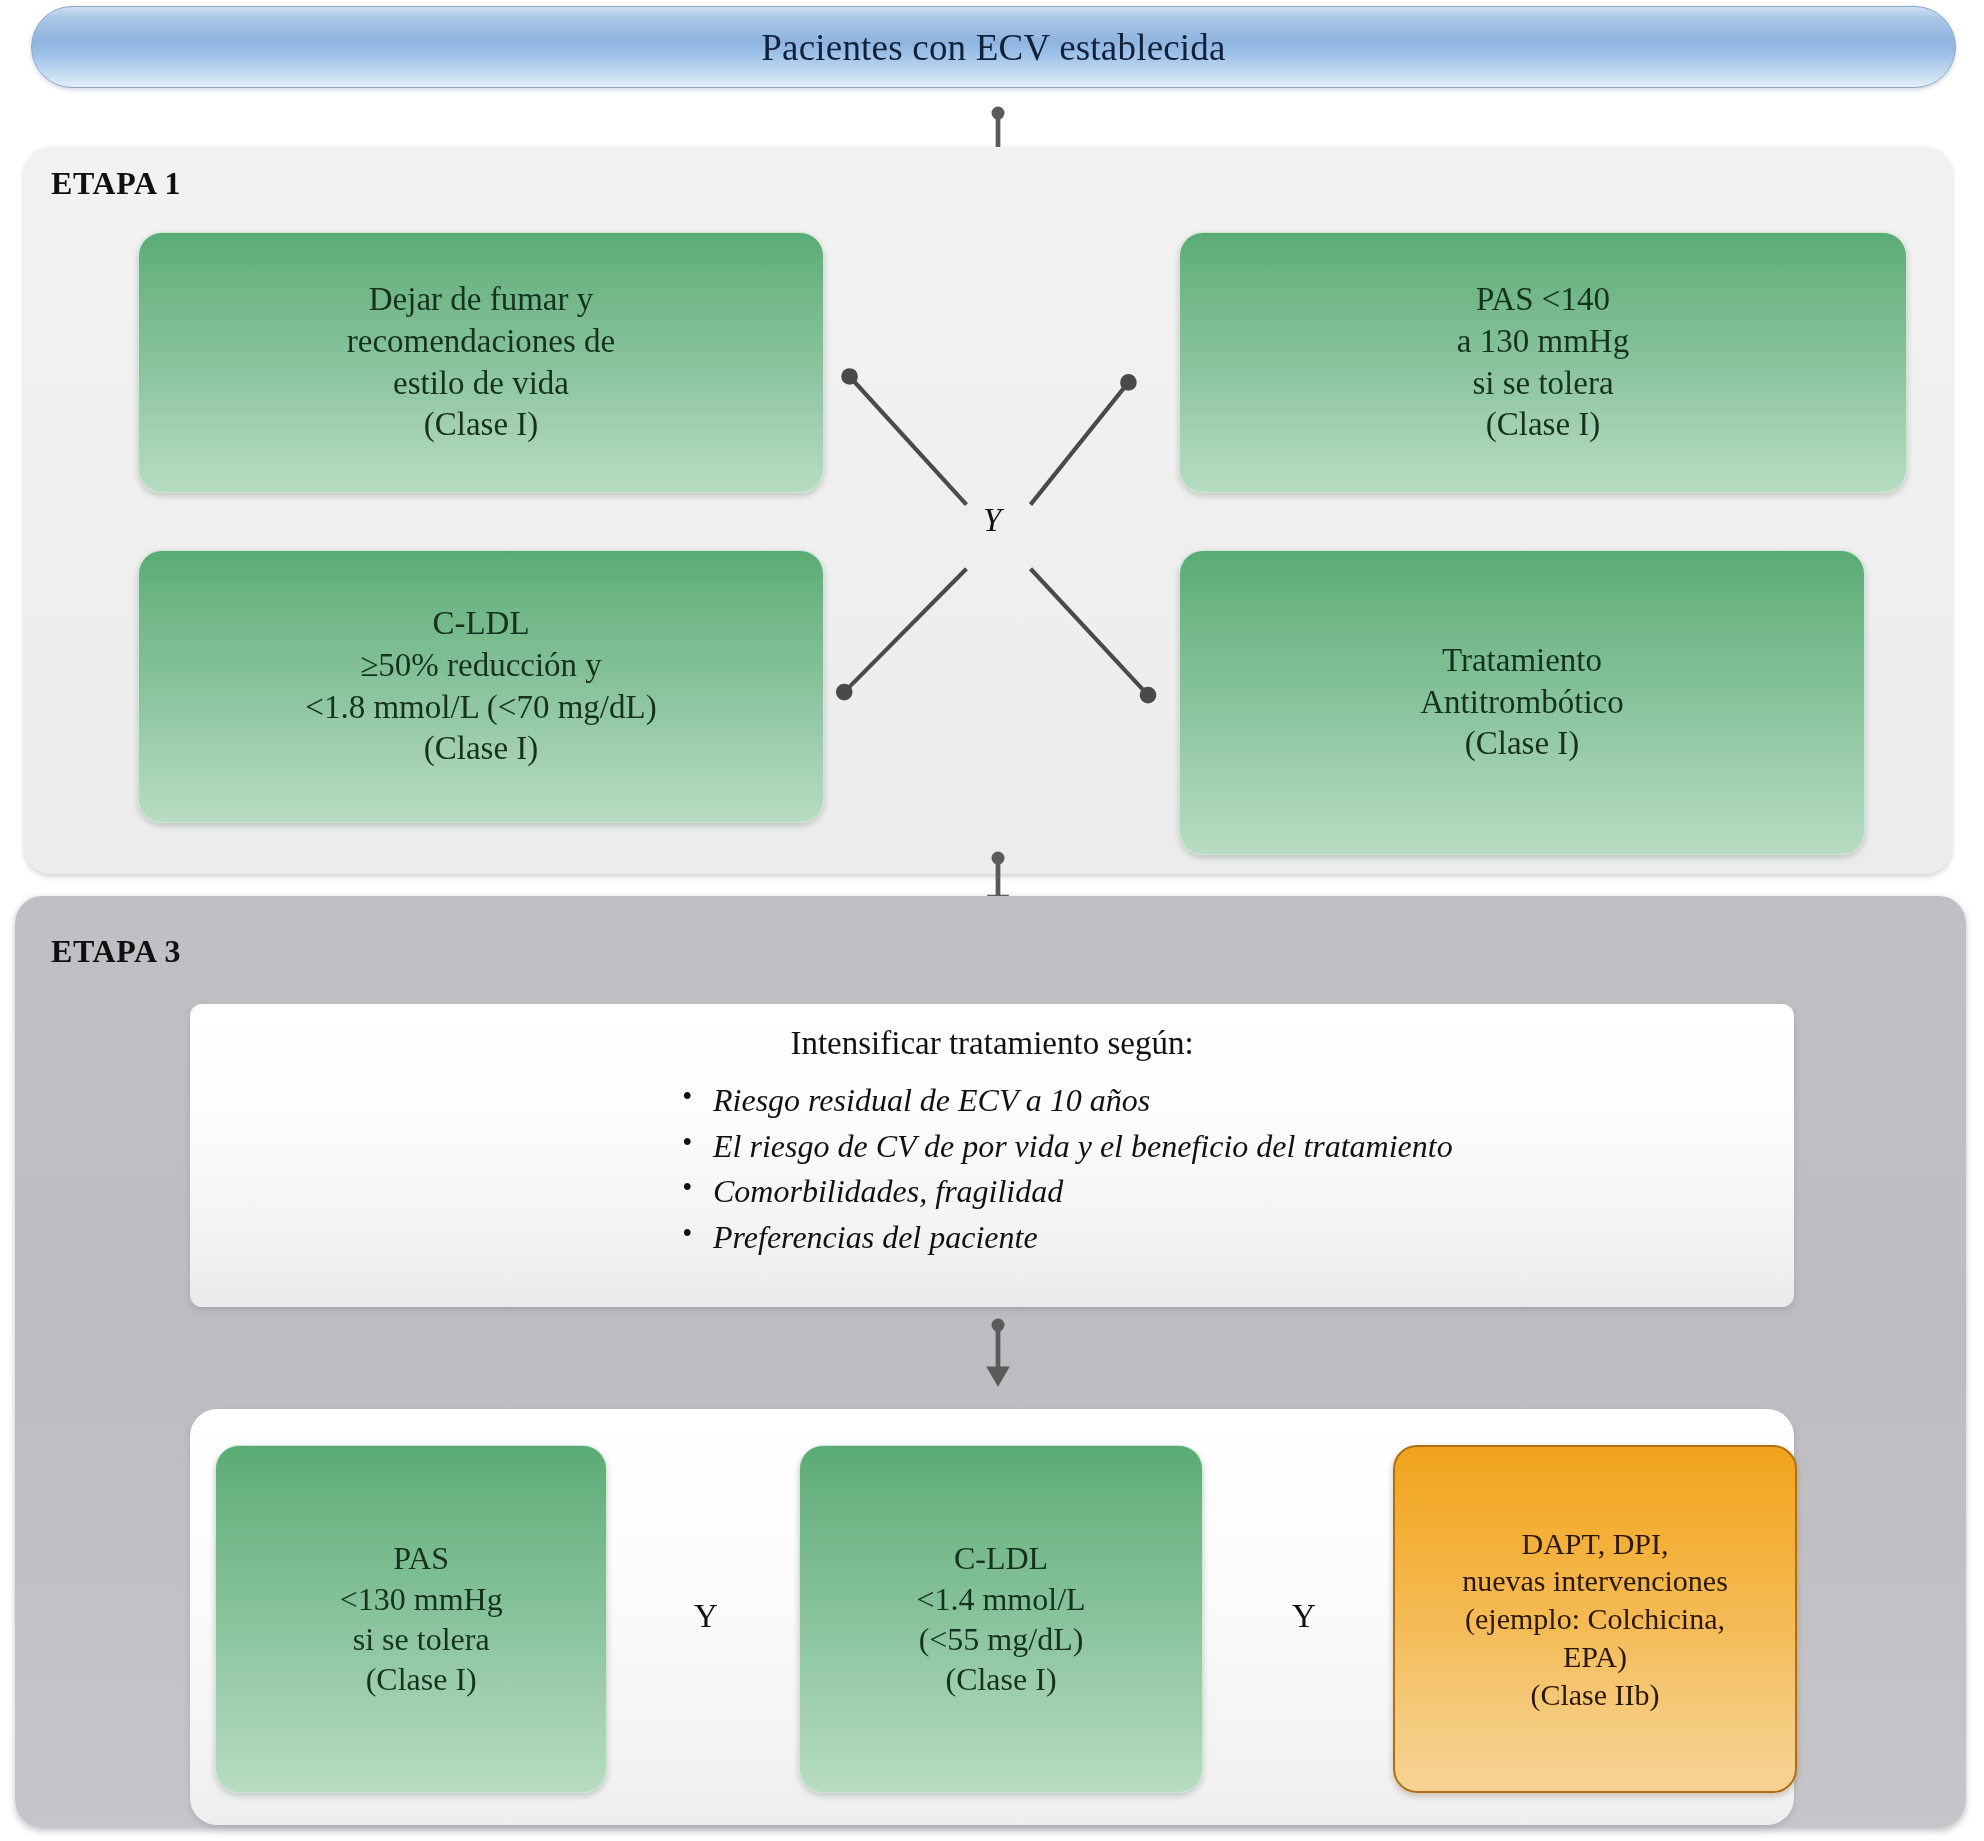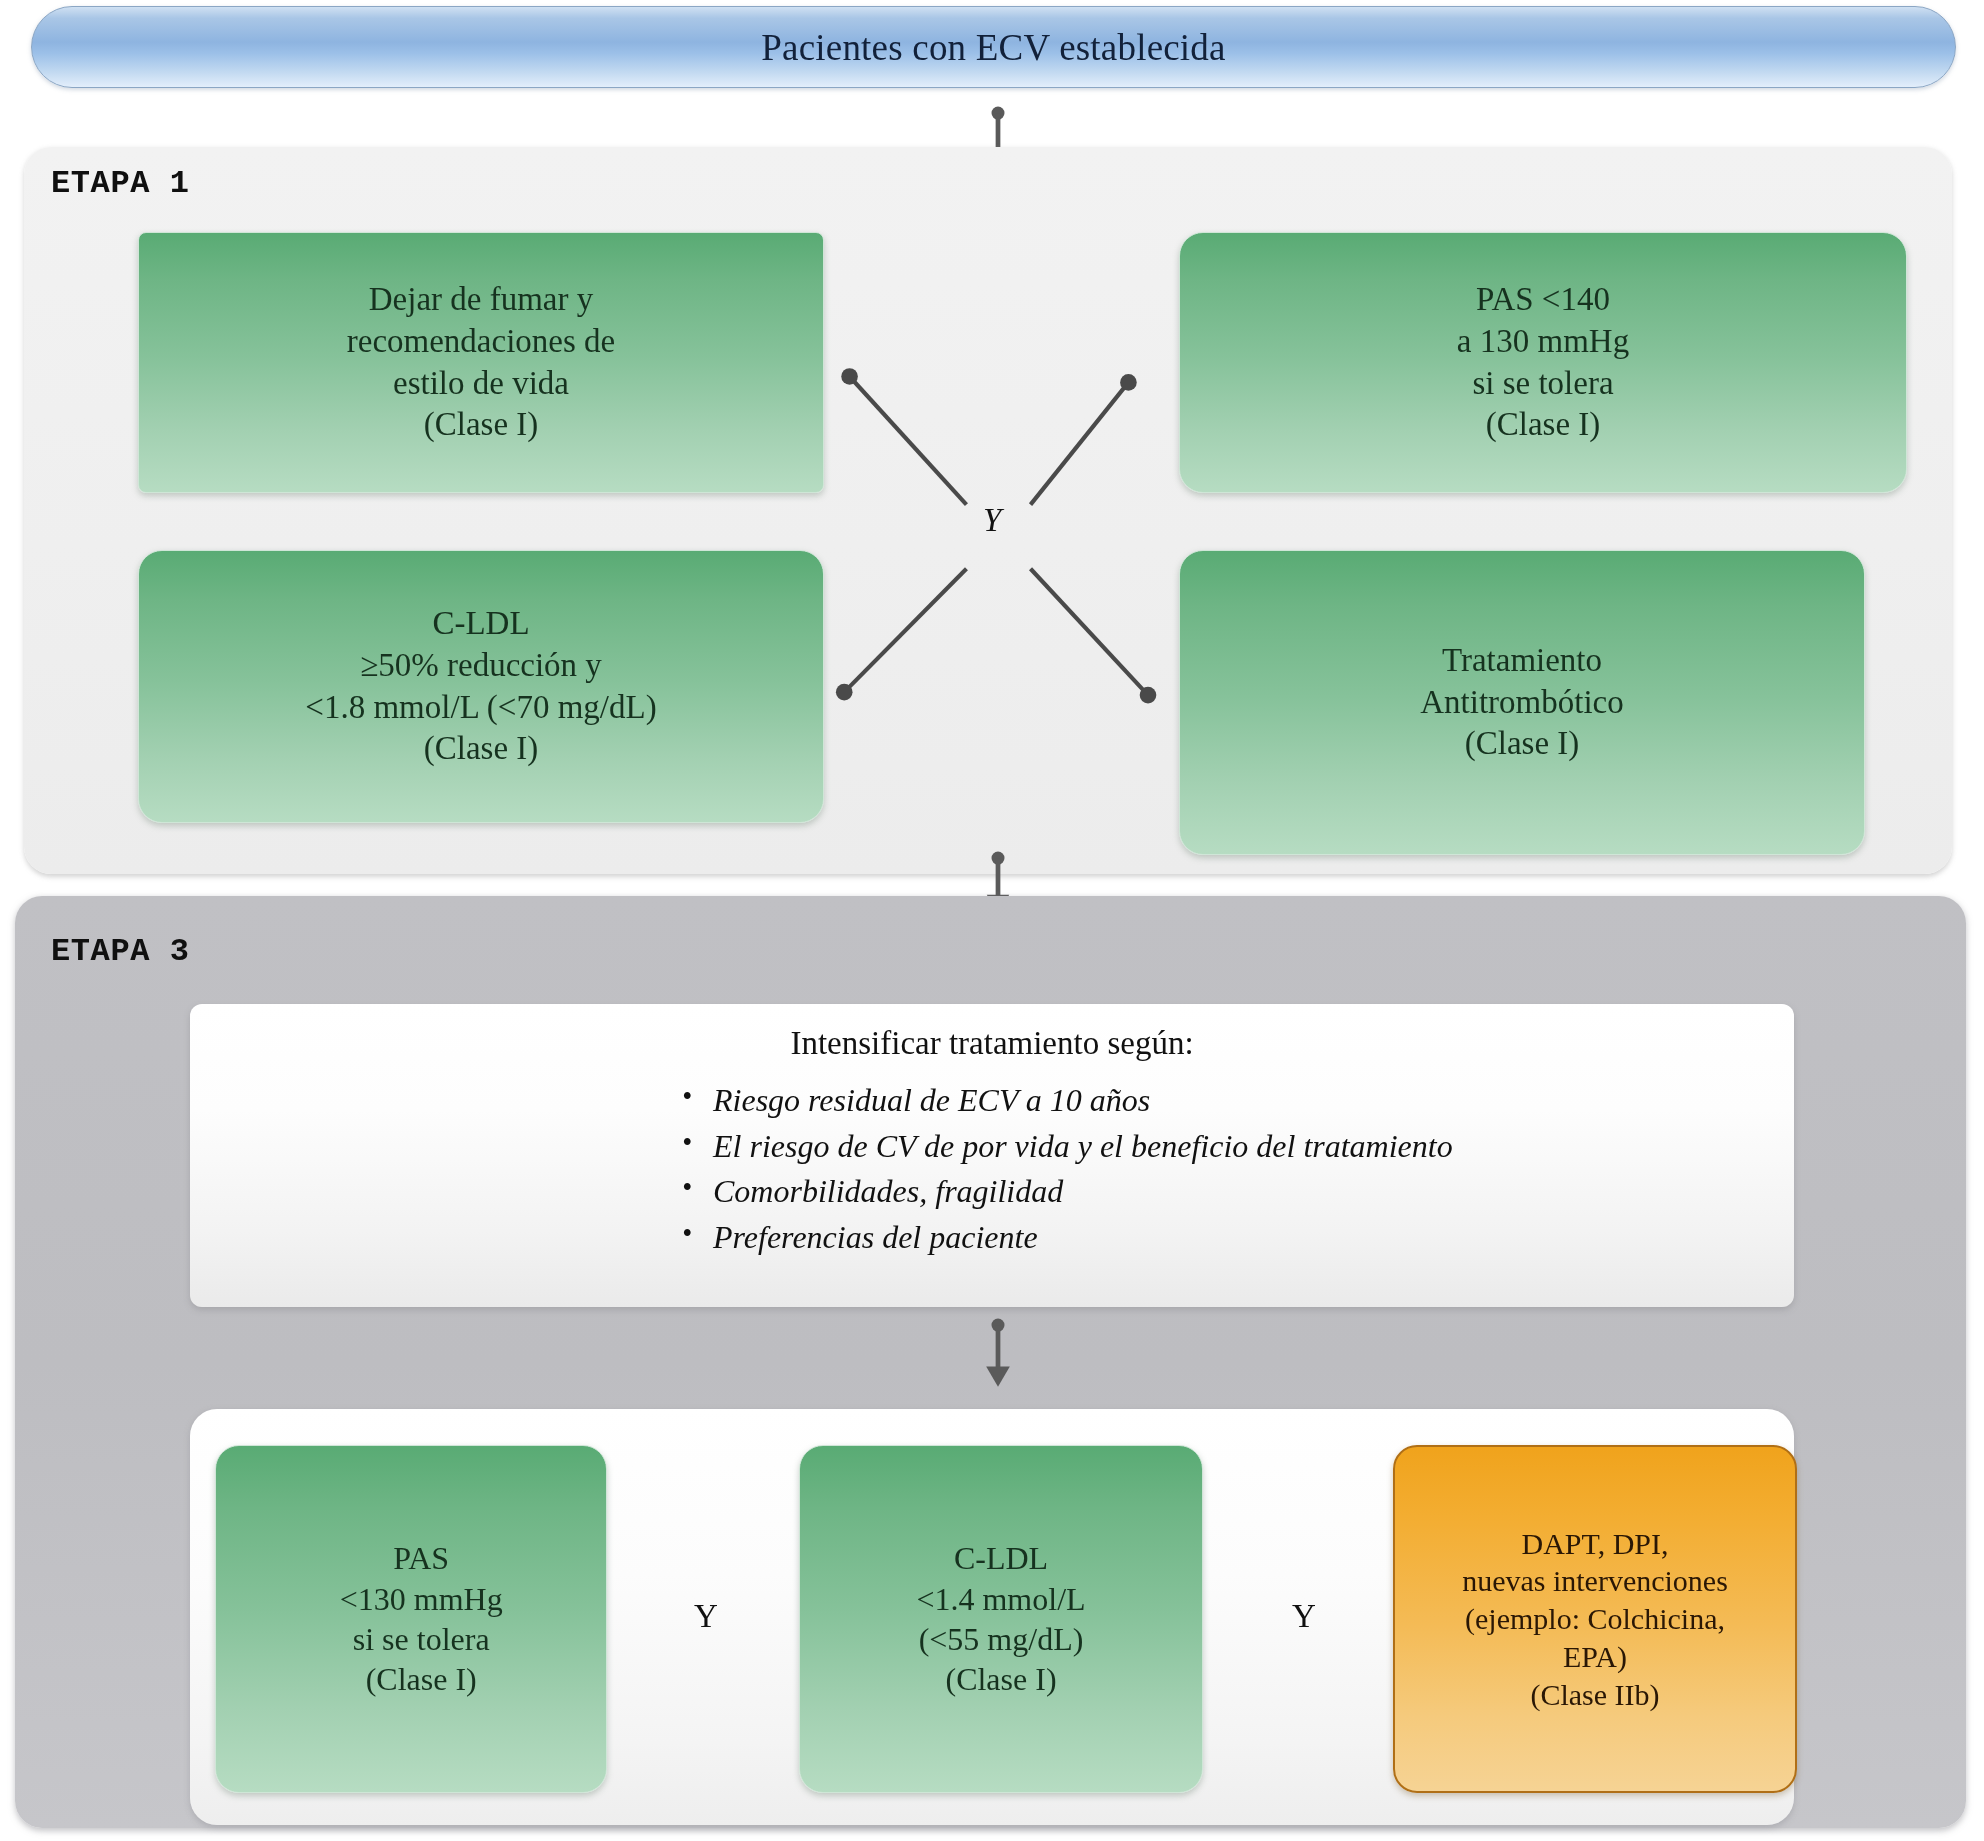--- a/index.html
+++ b/index.html
@@ -67,21 +67,20 @@
     background: linear-gradient(to bottom, #c0c0c4 0%, #bdbdc1 50%, #c6c6ca 100%);
     box-shadow: 0 2.4px 6px rgba(140,140,145,0.5);
   }
   .stage-label {
     position: absolute;
     font-size: 32px;
     font-weight: bold;
     color: #101010;
     letter-spacing: 0.6px;
     white-space: nowrap;
-    font-family: Liberation Mono, monospace;
   }
   #stage1-label { left: 51px; top: 165px; }
   #stage2-label { left: 51px; top: 933px; }
 
   
   .node-box {
     position: absolute;
     border-radius: 24px;
     display: flex;
     flex-direction: column;
@@ -113,21 +112,21 @@
     box-shadow: 0 3px 6px rgba(150,130,95,0.45);
     color: #2a1705;
   }
   .node-line {
     display: block;
     line-height: 1.26;
     white-space: nowrap;
   }
 
   
-  #box-smoking  { left: 138px;  top: 232px;  width: 686px; height: 261px; font-size: 33px; border-radius: 8px; }
+  #box-smoking  { left: 138px;  top: 232px;  width: 686px; height: 261px; font-size: 33px; }
   #box-pas140   { left: 1179px; top: 232px;  width: 728px; height: 261px; font-size: 33px; }
   #box-ldl18    { left: 138px;  top: 550px;  width: 686px; height: 273px; font-size: 33px; }
   #box-antithr  { left: 1179px; top: 550px;  width: 686px; height: 305px; font-size: 33px; }
 
   
   #box-pas130   { left: 215px;  top: 1445px; width: 392px;  height: 348px; font-size: 32px; padding-left: 31px; }
   #box-ldl14    { left: 799px; top: 1445px; width: 404px;  height: 348px; font-size: 32px; }
   #box-dapt     { left: 1393px; top: 1445px; width: 404px;  height: 348px; font-size: 30px;
                   font-family: "Liberation Serif", "DejaVu Serif", serif; }
 

